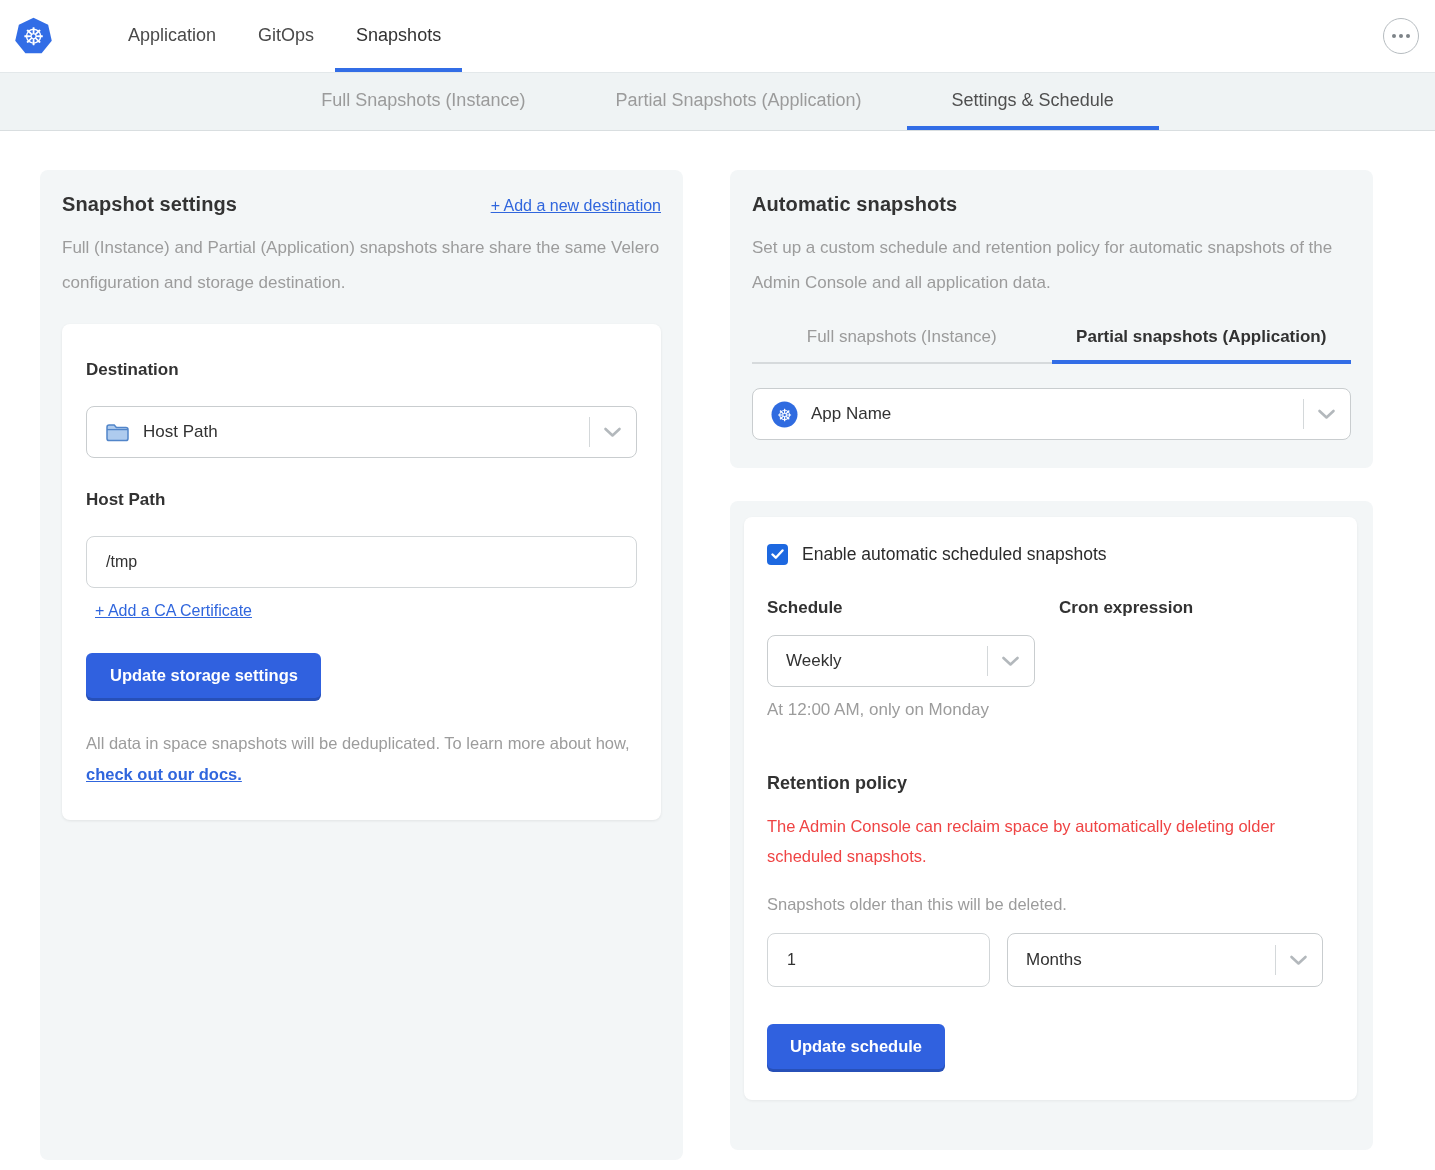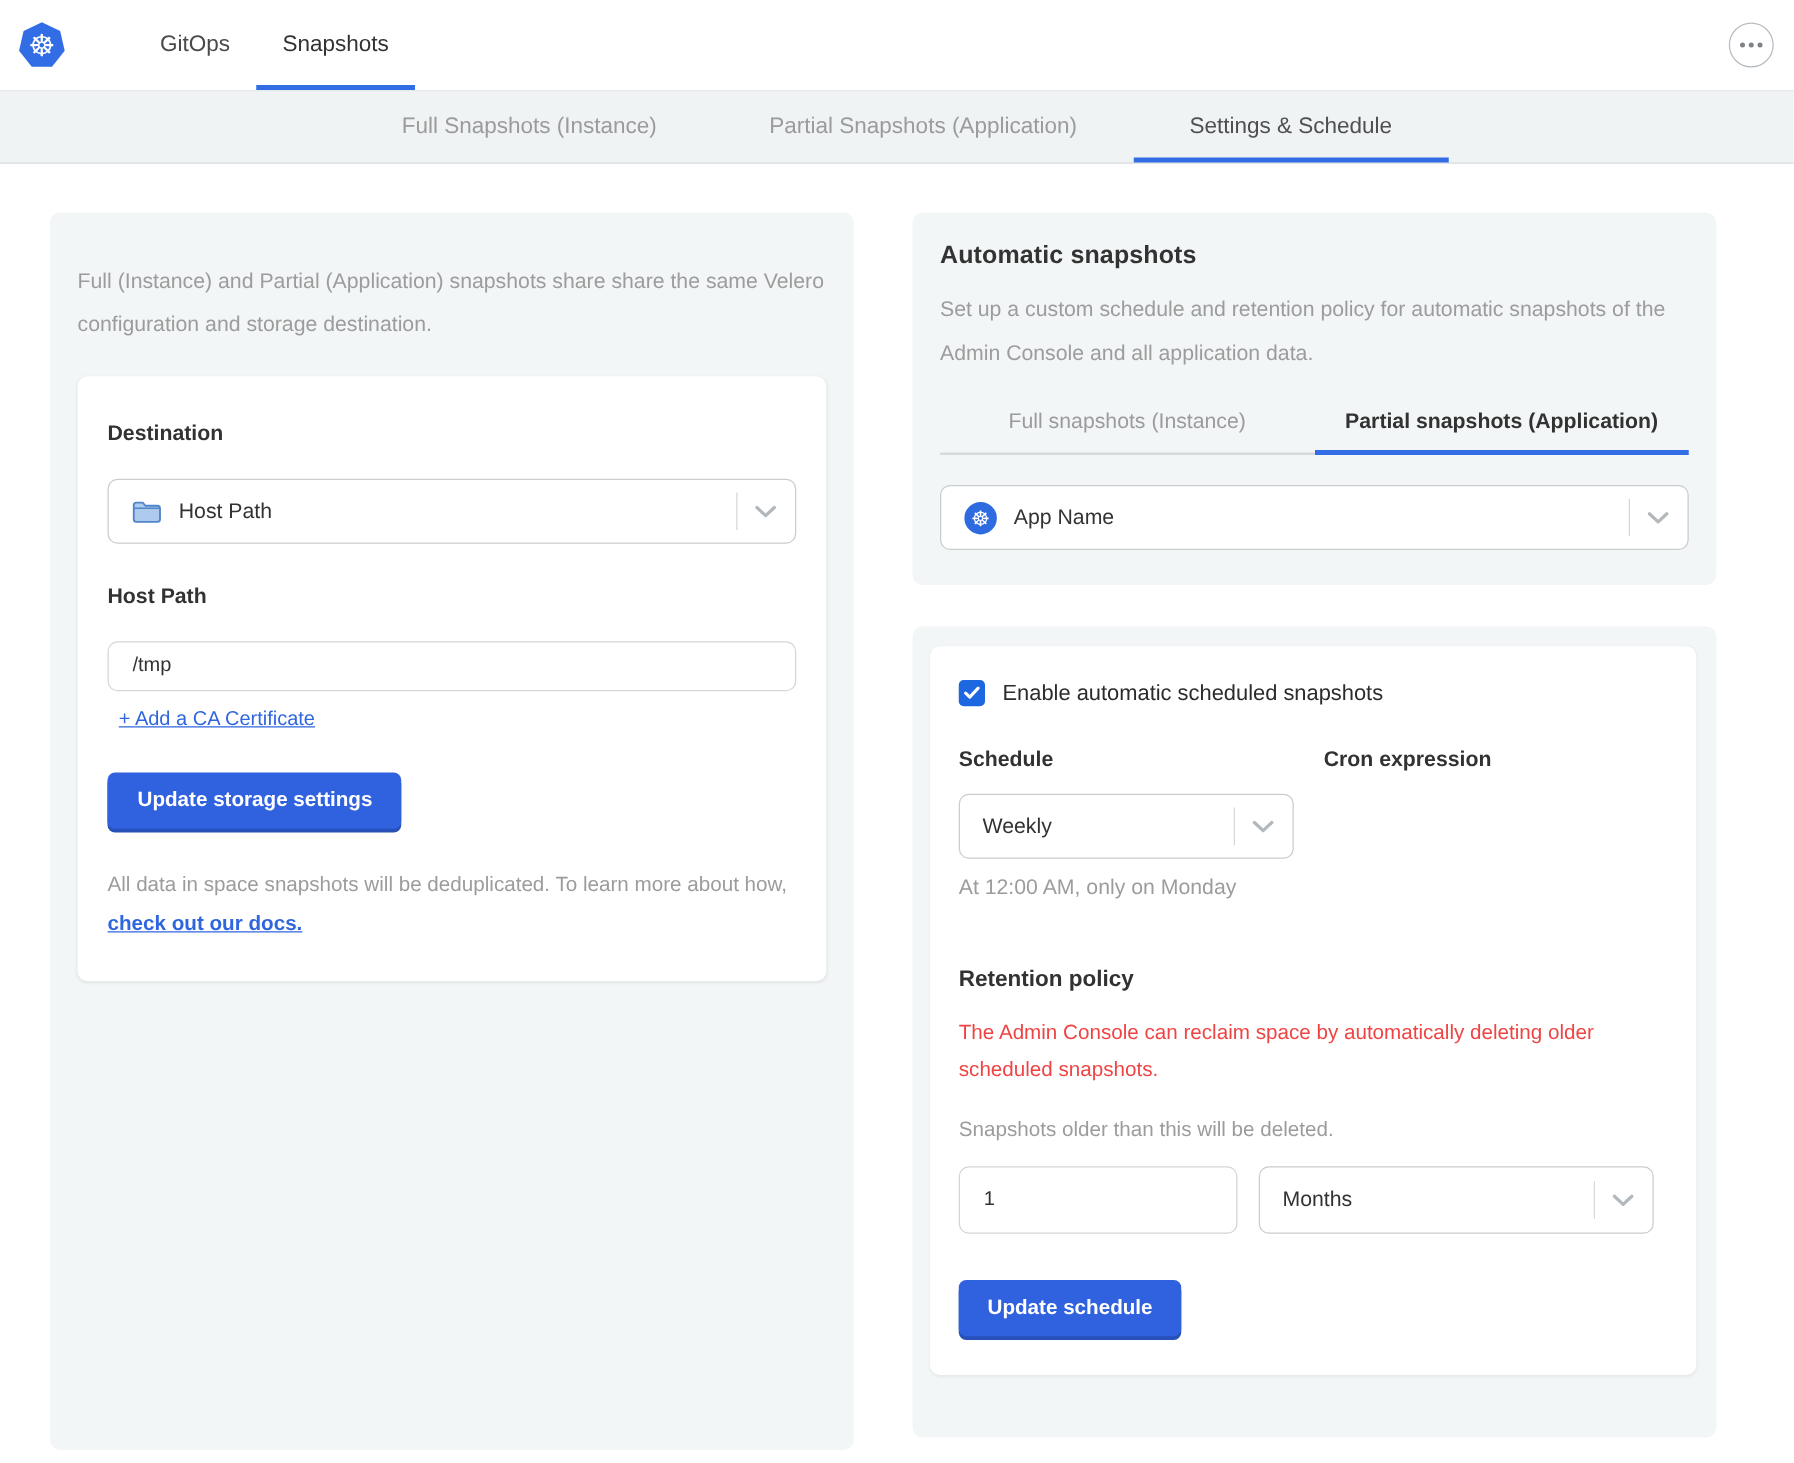--- a/index.html
+++ b/index.html
@@ -39,21 +39,21 @@
   
   .white-card { background:#fff; border-radius:8px; box-shadow:0 1px 3px rgba(0,0,0,.08);
     padding:26px 24px 30px; margin-top:24px; }
   .field-label { font-size:17px; font-weight:700; color:#323232; }
   
   .select-box { height:52px; border:1px solid #c9cdcf; border-radius:8px; background:#fff;
     display:flex; align-items:center; padding:0 14px 0 18px; cursor:pointer; }
   .select-value { font-size:17px; color:#323232; }
   .select-divider { width:1px; height:30px; background:#d4d8da; margin-left:auto; }
   .chev { margin-left:13px; flex:0 0 auto; }
-  .text-input { height:40px; width:100%; border:1px solid #d2d6d8; border-radius:8px; font-size:16px;
+  .text-input { height:52px; width:100%; border:1px solid #d2d6d8; border-radius:8px; font-size:16px;
     padding:0 19px; color:#323232; background:#fff; font-family:inherit; outline:none; }
   .btn-primary { background:#3061df; color:#fff; font-weight:700; font-size:16.5px; border:none;
     border-radius:6px; padding:13px 23px; box-shadow:0 3px 0 #2750b8; cursor:pointer; font-family:inherit; }
   .icon-left { margin-right:13px; display:flex; align-items:center; flex:0 0 auto; }
   
   .dest-label { display:block; margin:10px 0 26px; }
   .hp-label { display:block; margin:32px 0 26px; }
   .ca-link { display:inline-block; margin:14px 0 0 9px; }
   .update-storage { margin-top:33px; display:inline-block;padding-left:24px; }
   .dedupe { font-size:16.5px; color:#9c9c9c; line-height:31px; margin:30px 0 0; }
@@ -86,20 +86,21 @@
 <body>
 
 <header class="topnav">
   <div class="logo-wrap">
     <svg width="39" height="39" viewBox="0 0 100 100">
       <polygon points="50,2 87.5,20.1 96.8,60.7 70.8,93.2 29.2,93.2 3.2,60.7 12.5,20.1" fill="#326de6"></polygon>
       <text x="50" y="72" text-anchor="middle" font-size="62" fill="#ffffff" font-family="DejaVu Sans, sans-serif">☸</text>
     </svg>
   </div>
   <nav class="nav-items">
+    <a class="nav-item">Application</a>
     <a class="nav-item">GitOps</a>
     <a class="nav-item active">Snapshots</a>
   </nav>
   <button class="more-btn">
     <svg width="22" height="6" viewBox="0 0 22 6">
       <circle cx="4" cy="3" r="2" fill="#7d8388"></circle>
       <circle cx="11" cy="3" r="2" fill="#7d8388"></circle>
       <circle cx="18" cy="3" r="2" fill="#7d8388"></circle>
     </svg>
   </button>
@@ -107,20 +108,24 @@
 
 <div class="subnav">
   <a class="subnav-item">Full Snapshots (Instance)</a>
   <a class="subnav-item">Partial Snapshots (Application)</a>
   <a class="subnav-item active">Settings &amp; Schedule</a>
 </div>
 
 <main>
 
   <section class="card left-card">
+    <div class="card-header-row">
+      <h2 class="card-title">Snapshot settings</h2>
+      <a class="link">+ Add a new destination</a>
+    </div>
     <p class="desc">Full (Instance) and Partial (Application) snapshots share share the same Velero configuration and storage destination.</p>
 
     <div class="white-card">
       <span class="field-label dest-label">Destination</span>
 
       <div class="select-box">
         <span class="icon-left">
           <svg width="25" height="21" viewBox="0 0 25 21">
             <path d="M2 5.2 C2 4 2.9 3.1 4.1 3.1 H9.2 L11.4 5.6 H20.9 C22.1 5.6 23 6.5 23 7.7 V16.4 C23 17.6 22.1 18.5 20.9 18.5 H4.1 C2.9 18.5 2 17.6 2 16.4 Z" fill="#aecbee" stroke="#5185c9" stroke-width="1.5"></path>
             <path d="M2 7.6 H23" stroke="#5185c9" stroke-width="1.3"></path>

